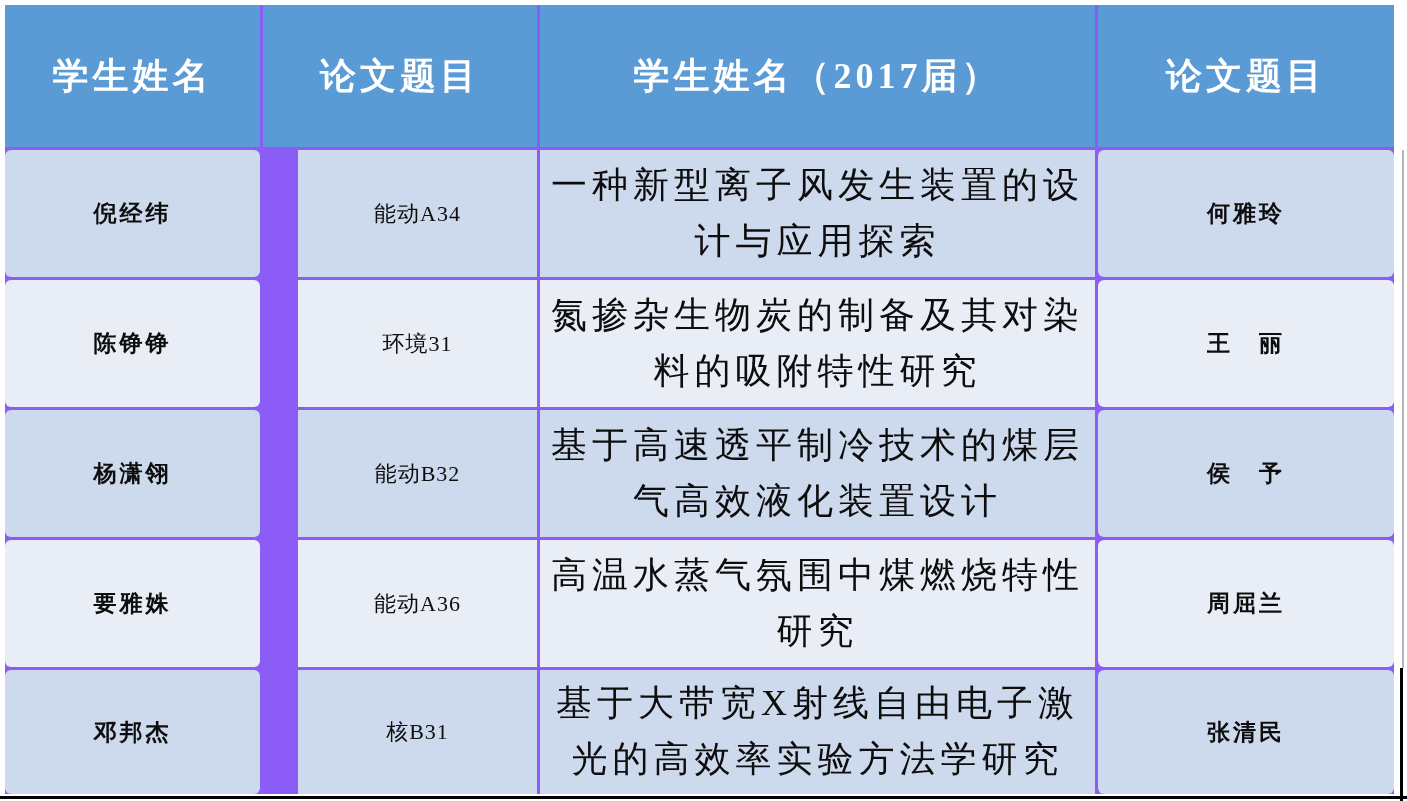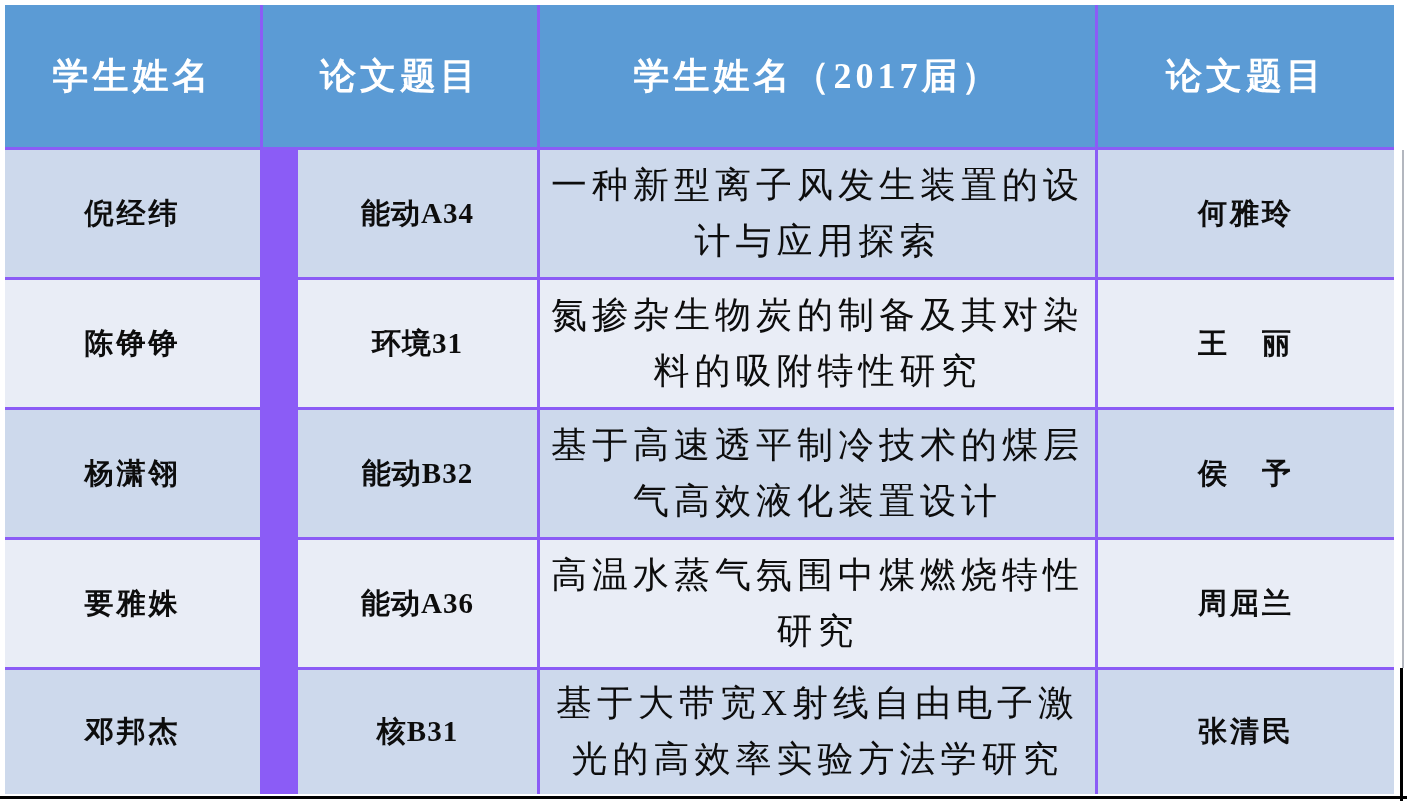--- a/index.html
+++ b/index.html
@@ -32,26 +32,27 @@
     background: #5b9bd5;
     color: #ffffff;
     font-weight: 700;
     font-size: 36px;
     letter-spacing: 4px;
   }
   .band-a { background: #cdd9ec; }
   .band-b { background: #e9edf6; }
   .cell.name, .cell.advisor {
     font-weight: 700;
-    font-size: 29px;
+    font-size: 23px;
     letter-spacing: 3px;
+    border-radius: 6px;
   }
   .cell.clazz {
-    font-weight: 700;
-    font-size: 29px;
+    font-weight: 400;
+    font-size: 22px;
     letter-spacing: 1px;
     margin-left: 35px;
   }
   .cell.title {
     font-weight: 400;
     font-size: 36px;
     letter-spacing: 5px;
     line-height: 1.55;
     padding: 0 10px;
   }

